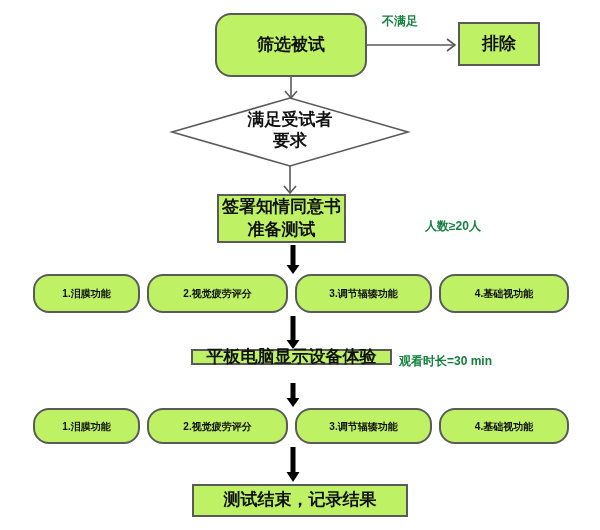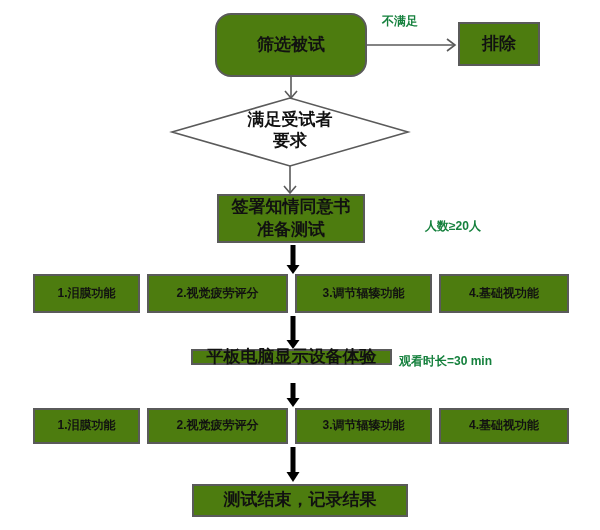--- a/index.html
+++ b/index.html
@@ -3,26 +3,26 @@
 <meta charset="utf-8">
 <style>
   html,body{margin:0;padding:0;background:#ffffff;}
   .stage{
     position:relative;width:600px;height:530px;background:#ffffff;
     font-family:"Liberation Sans","DejaVu Sans",sans-serif;color:#111111;
     overflow:hidden;
   }
   .layer{position:absolute;left:0;top:0;width:600px;height:530px;}
   .node{
-    position:absolute;box-sizing:border-box;border:2px solid #5a5a5a;background:#4d7c0f;
+    position:absolute;box-sizing:border-box;border:2px solid #5a5a5a;background:#bef264;
     display:flex;flex-direction:column;align-items:center;justify-content:center;
     text-align:center;font-size:17px;font-weight:600;line-height:1.3;white-space:nowrap;
   }
   .node.rounded{border-radius:16px;}
-  .node.testbox{font-size:12px;border-width:2px;}
+  .node.testbox{font-size:10px;border-width:2px;border-radius:16px;}
   .diamond-label{
     position:absolute;display:flex;flex-direction:column;align-items:center;
     text-align:center;font-size:17px;font-weight:600;line-height:1.25;white-space:nowrap;
   }
   .lbl{position:absolute;font-size:12px;font-weight:600;white-space:nowrap;color:#15803d;}
 </style>
 </head>
 <body>
 
 <div class="stage">
@@ -61,21 +61,21 @@
     <span>排除</span>
   </div>
 
   <div class="lbl" style="left:382px;top:13px;">不满足</div>
 
   <div class="diamond-label" style="left:200px;top:109px;width:180px;height:48px;">
     <span>满足受试者</span>
     <span>要求</span>
   </div>
 
-  <div class="node" style="left:217px;top:194px;width:148px;height:49px;">
+  <div class="node" style="left:217px;top:194px;width:129px;height:49px;">
     <span>签署知情同意书</span>
     <span>准备测试</span>
   </div>
 
   <div class="lbl" style="left:425px;top:218px;">人数≥20人</div>
 
   <div class="node testbox" style="left:33px;top:274px;width:107px;height:39px;">
     <span>1.泪膜功能</span>
   </div>
   <div class="node testbox" style="left:147px;top:274px;width:141px;height:39px;">

